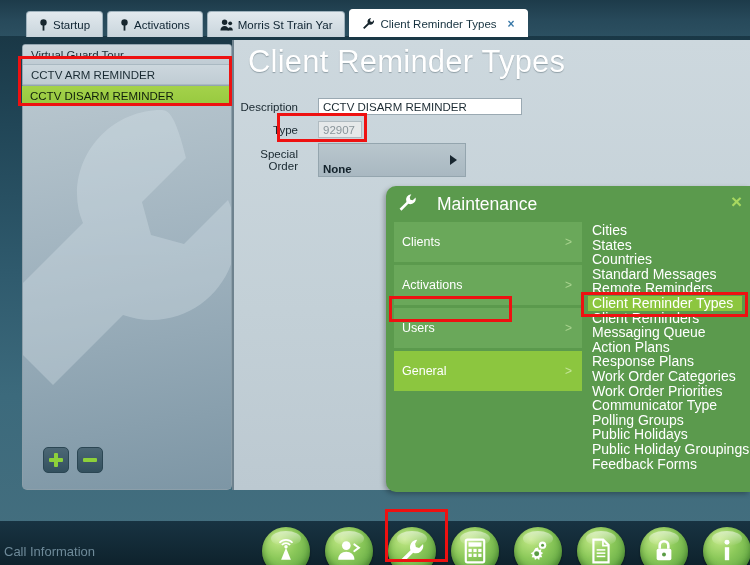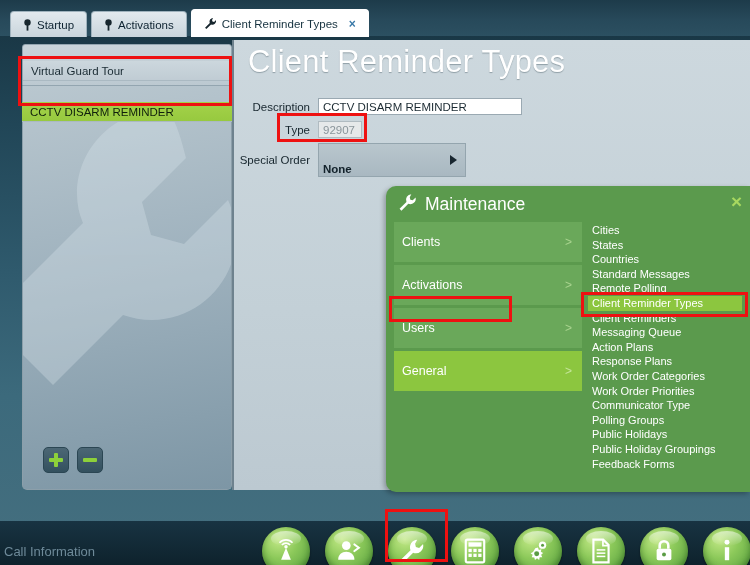--- a/index.html
+++ b/index.html
@@ -12,21 +12,21 @@
     position: relative;
     width: 750px; height: 565px;
     background: linear-gradient(180deg, #17323f 0%, #214657 22%, #2f5a6d 48%, #3c6a7c 70%, #456f7f 100%);
     overflow: hidden;
   }
 
   
   #tabbar {
     position: absolute; left: 0; top: 0; width: 750px; height: 36px;
     background: linear-gradient(180deg, #1d3b4a 0%, #27495a 55%, #2c5061 100%);
-    display: flex; align-items: flex-end; padding-left: 10px;
+    display: flex; align-items: flex-end; padding-left: 26px;
   }
   .tab {
     height: 26px; display: flex; align-items: center; gap: 5px;
     padding: 0 12px; margin-right: 4px;
     font-size: 11.5px; color: #0d2230;
     border: 1px solid #9fb2bd; border-bottom: none;
     border-radius: 4px 4px 0 0;
     background: linear-gradient(180deg, #e2e9ee 0%, #c9d5dc 100%);
     white-space: nowrap; overflow: hidden;
     position: relative; top: 1px;
@@ -50,21 +50,20 @@
     border: 1px solid #93a5b0;
     border-radius: 3px 3px 0 0;
     overflow: hidden;
   }
   .listitem {
     height: 20px; line-height: 20px;
     font-size: 11.5px; color: #1a2b33;
     padding-left: 8px;
     border-bottom: 1px solid #aab9c2;
     background: linear-gradient(180deg, #ccd7dd 0%, #c0ccd4 100%);
-    margin-top: 16px;
   }
   .listitem.selected {
     background: linear-gradient(180deg, #a4d24a 0%, #97c93f 100%);
     color: #10200c; font-weight: normal;
   }
 
   
   #leftbody {
     position: absolute; left: 22px; top: 86px; width: 210px; height: 404px;
     background: linear-gradient(170deg, #b9c7cf 0%, #9fb2be 45%, #7d96a5 100%);
@@ -99,21 +98,21 @@
   #pagetitle {
     position: absolute; left: 14px; top: 4px;
     font-size: 31px; color: #ffffff; font-weight: normal;
     letter-spacing: .2px;
     text-shadow: 0 1px 1px rgba(70,90,100,.45);
   }
   .formrow {
     position: absolute; display: flex; align-items: center;
     font-size: 11.5px; color: #17262e;
   }
-  .formlabel { width: 82px; text-align: right; padding-right: 8px; }
+  .formlabel { width: 82px; text-align: right; padding-right: 20px; }
   .textinput {
     height: 17px; line-height: 17px;
     background: #ffffff; border: 1px solid #9aa9b2;
     font-size: 11.5px; color: #1b2a32; padding: 0 4px;
   }
   .textinput.readonly {
     background: #e6e9ea; color: #8a959b; border: 1px solid #b0bbc1;
   }
   .selectinput {
     height: 18px; line-height: 18px; width: 148px;
@@ -141,21 +140,21 @@
   
   #maint {
     position: absolute; left: 386px; top: 186px; width: 364px; height: 306px;
     background: #5b9a4d;
     border-radius: 10px 0 0 10px;
     box-shadow: -2px 2px 5px rgba(0,0,0,.28);
     overflow: hidden;
   }
   #mainthdr {
     position: relative; height: 36px; display: flex; align-items: center;
-    padding-left: 12px; gap: 8px;
+    padding-left: 12px; gap: 20px;
   }
   #mainttitle { font-size: 17.5px; color: #ffffff; }
   #maintclose {
     position: absolute; right: 8px; top: 6px;
     font-size: 19px; color: #a8d860; font-weight: bold; line-height: 1;
   }
   #maintcols { display: flex; }
   #maintleft { width: 196px; padding-left: 8px; }
   .maintitem {
     height: 40px; margin-bottom: 3px;
@@ -166,21 +165,21 @@
   .maintitem.active { background: #8cc63f; }
   .maintitem .chev {
     position: absolute; right: 10px; color: #a9d48f; font-size: 12px;
   }
   .maintitem.active .chev { color: #c5e59a; }
   #maintright {
     width: 160px; padding-left: 6px; padding-top: 1px;
   }
   .subitem {
     height: 14.6px; line-height: 14.6px;
-    font-size: 11px; color: #ffffff; padding-left: 4px;
+    font-size: 14px; color: #ffffff; padding-left: 4px;
     white-space: nowrap;
   }
   .subitem.active { background: #8cc63f; color: #ffffff; }
 
   
   #bottombar {
     position: absolute; left: 0; bottom: 0; width: 750px; height: 44px;
     background: linear-gradient(180deg, #183342 0%, #122935 60%, #0e222c 100%);
   }
   #dock {
@@ -226,20 +225,31 @@
       <span>Startup</span>
     </div>
     <div class="tab">
       <span class="tabicon">
         <svg width="9" height="12" viewBox="0 0 9 12">
             <circle cx="4.5" cy="3.4" r="3.2" fill="#17262e"></circle>
             <rect x="3.6" y="5.6" width="1.8" height="6" fill="#17262e"></rect>
           </svg>
       </span>
       <span>Activations</span>
+    </div>
+    <div class="tab wide">
+      <span class="tabicon">
+        <svg width="13" height="12" viewBox="0 0 13 12">
+            <circle cx="4.6" cy="3.3" r="2.7" fill="#17262e"></circle>
+            <path d="M0.4 11.4c0-2.6 1.9-4.3 4.2-4.3s4.2 1.7 4.2 4.3z" fill="#17262e"></path>
+            <circle cx="10.2" cy="4.3" r="1.9" fill="#17262e"></circle>
+            <path d="M7.6 11.4c0-2 1.2-3.2 2.6-3.2s2.6 1.2 2.6 3.2z" fill="#17262e"></path>
+          </svg>
+      </span>
+      <span>Morris St Train Yar</span>
     </div>
     <div class="tab active">
       <span class="tabicon">
         <svg width="13" height="13" viewBox="0 0 16 16">
             <path d="M11.2 1.1a4.6 4.6 0 0 0-4.1 6.4L1.3 13.3l1.6 1.6 5.8-5.8a4.6 4.6 0 0 0 6.1-5.4l-2.4 2.4-2-.5-.5-2z" fill="#17262e"></path>
           </svg>
       </span>
       <span>Client Reminder Types</span>
       <span class="tabclose">×</span>
     </div>
@@ -332,21 +342,21 @@
           <span>General</span>
           <span class="chev">&gt;</span>
         </div>
       </div>
 
       <div id="maintright">
         <div class="subitem">Cities</div>
         <div class="subitem">States</div>
         <div class="subitem">Countries</div>
         <div class="subitem">Standard Messages</div>
-        <div class="subitem">Remote Polling</div>
+        <div class="subitem">Remote Reminders</div>
         <div class="subitem active">Client Reminder Types</div>
         <div class="subitem">Client Reminders</div>
         <div class="subitem">Messaging Queue</div>
         <div class="subitem">Action Plans</div>
         <div class="subitem">Response Plans</div>
         <div class="subitem">Work Order Categories</div>
         <div class="subitem">Work Order Priorities</div>
         <div class="subitem">Communicator Type</div>
         <div class="subitem">Polling Groups</div>
         <div class="subitem">Public Holidays</div>

